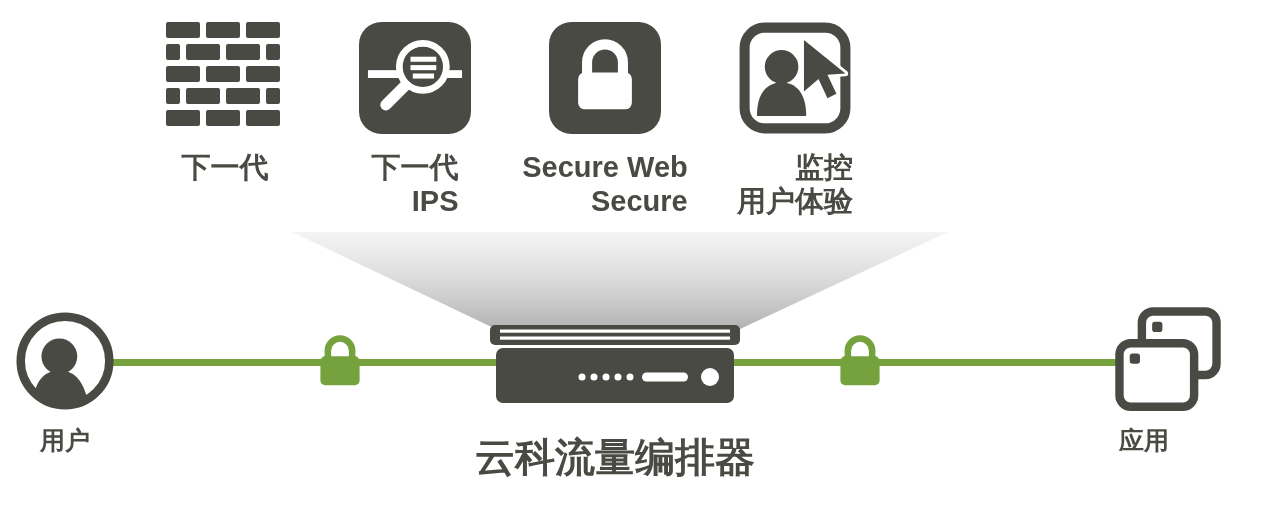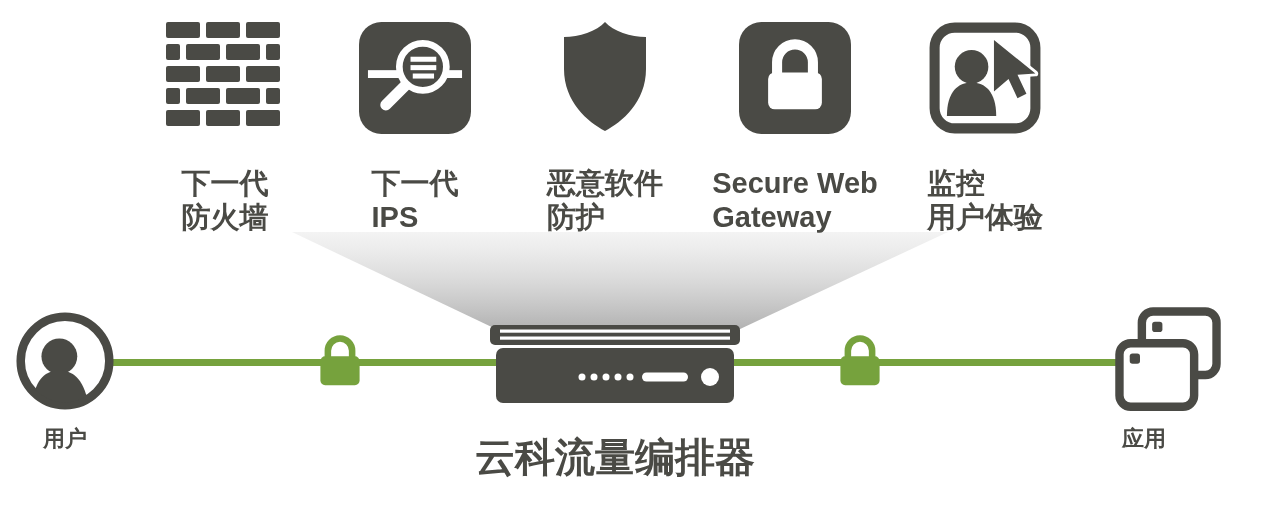--- a/index.html
+++ b/index.html
@@ -6,30 +6,30 @@
   html,body { background:#ffffff; }
   body { font-family:"Liberation Sans","DejaVu Sans",sans-serif; }
   .canvas {
     position:relative; width:1269px; height:510px; background:#fff;
     overflow:hidden; color:var(--dark,#4a4a45);
   }
   
   .services { position:absolute; left:130px; top:22px; display:flex; }
   .service { width:190px; display:flex; flex-direction:column; align-items:center; }
   .service .icon-box { height:122px; display:flex; align-items:flex-start; justify-content:center; }
-  .service-label { margin-top:22px; text-align:left; font-weight:bold; font-size:29px;
+  .service-label { margin-top:6px; text-align:right; font-weight:bold; font-size:29px;
                    line-height:1.18; color:var(--dark,#4a4a45); }
   .service-label span { display:block; }
   
   .funnel { position:absolute; left:0; top:232px; }
   
   .traffic-line { position:absolute; left:62px; top:359px; width:1140px; height:7px;
                   background:var(--green,#76a23d); }
   .abs { position:absolute; }
-  .endpoint-label { position:absolute; font-weight:bold; font-size:22px;
+  .endpoint-label { position:absolute; font-weight:bold; font-size:25px;
                     text-align:center; color:var(--dark,#4a4a45); }
   .device-label { position:absolute; left:430px; top:430px; width:370px; text-align:center;
                   font-weight:bold; font-size:40px; color:var(--dark,#4a4a45);font-family:Liberation Serif, serif; }
   .lock-green { color:var(--green,#76a23d); }
   svg { display:block; }
 </style>
 </head>
 <body>
 
 <div class="canvas">
@@ -55,21 +55,20 @@
               <rect x="60" y="66" width="34" height="16" rx="2"></rect>
               <rect x="100" y="66" width="14" height="16" rx="2"></rect>
             <rect x="0" y="88" width="34" height="16" rx="2"></rect>
               <rect x="40" y="88" width="34" height="16" rx="2"></rect>
               <rect x="80" y="88" width="34" height="16" rx="2"></rect>
           </g>
         </svg>
       </div>
       <div class="service-label">
         <span>下一代</span>
-        <span>防火墙</span>
       </div>
     </div>
 
     <div class="service">
       <div class="icon-box">
         <svg width="112" height="112" viewBox="0 0 100 100">
           <rect x="0" y="0" width="100" height="100" rx="20" fill="currentColor"></rect>
           <rect x="8" y="43" width="84" height="7" fill="#fff"></rect>
           <line x1="41" y1="57" x2="24" y2="74" stroke="#fff" stroke-width="10" stroke-linecap="round"></line>
           <circle cx="57" cy="40" r="21" fill="currentColor" stroke="#fff" stroke-width="6"></circle>
@@ -77,43 +76,32 @@
           <rect x="46" y="38.5" width="23" height="4.5" fill="#fff"></rect>
           <rect x="48" y="46" width="19" height="4.5" fill="#fff"></rect>
         </svg>
       </div>
       <div class="service-label">
         <span>下一代</span>
         <span>IPS</span>
       </div>
     </div>
 
-    <div class="service">
-      <div class="icon-box">
-        <svg width="100" height="112" viewBox="0 0 100 112">
-          <path d="M50 0 C42 9 24 15 9 15 L9 47 C9 80 33 100 50 109 C67 100 91 80 91 47 L91 15 C76 15 58 9 50 0 Z" fill="currentColor"></path>
-        </svg>
-      </div>
-      <div class="service-label">
-        <span>恶意软件</span>
-        <span>防护</span>
-      </div>
-    </div>
 
     <div class="service">
       <div class="icon-box">
         <svg width="112" height="112" viewBox="0 0 100 100">
           <rect x="0" y="0" width="100" height="100" rx="20" fill="currentColor"></rect>
           <path d="M34 48 V36 a16 16 0 0 1 32 0 V48" fill="none" stroke="#fff" stroke-width="9"></path>
           <rect x="26" y="45" width="48" height="33" rx="6" fill="#fff"></rect>
         </svg>
       </div>
       <div class="service-label">
         <span>Secure Web</span>
-        <span>Gateway</span>
+        <span>Secure</span>
       </div>
     </div>
 
     <div class="service">
       <div class="icon-box">
         <svg width="112" height="112" viewBox="0 0 100 100">
           <defs>
               <clipPath id="uemClip">
                 <rect x="9.5" y="9.5" width="81" height="81" rx="14"></rect>
               </clipPath>

